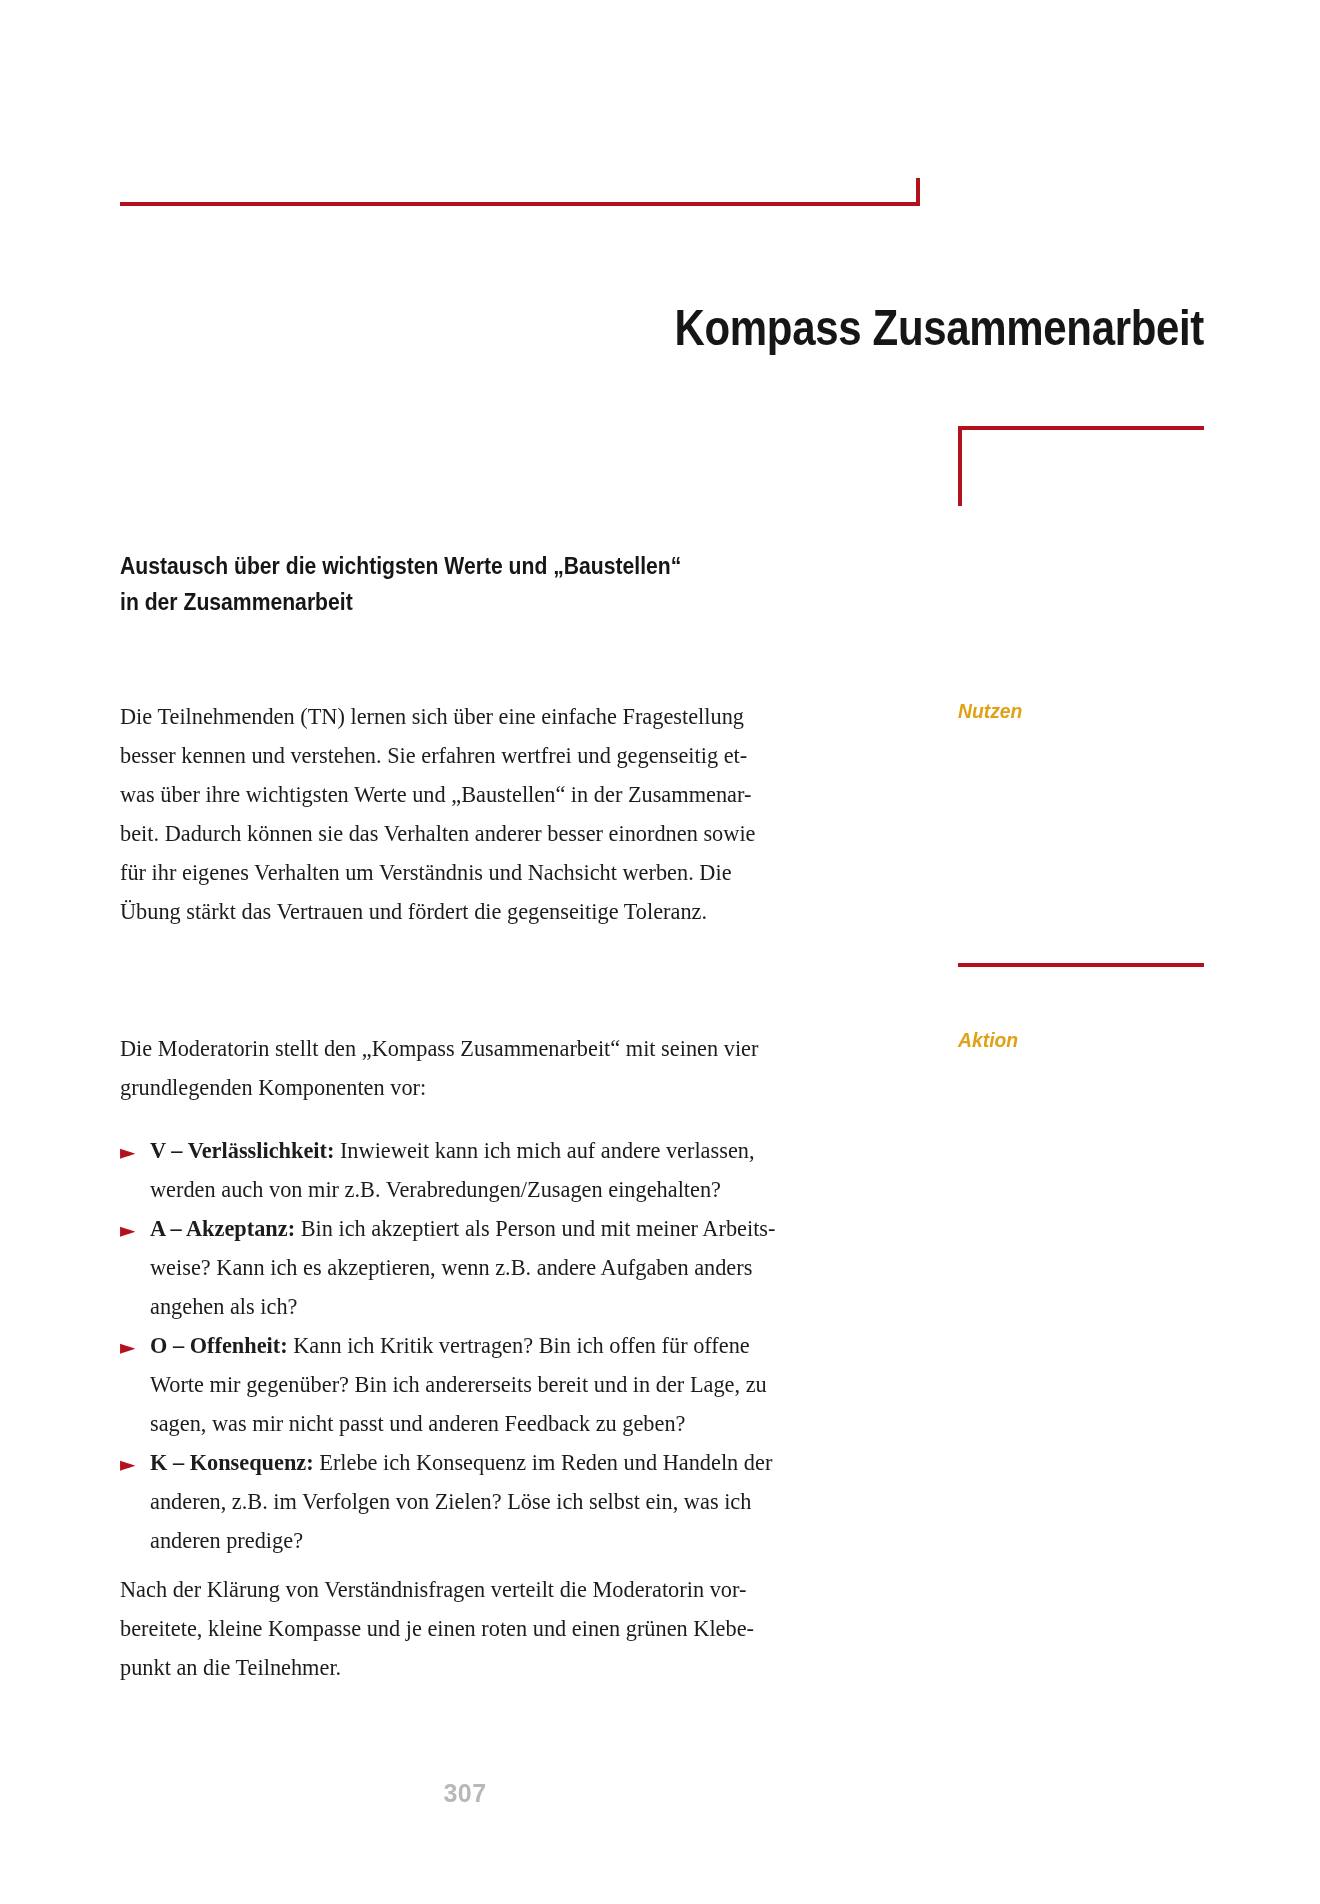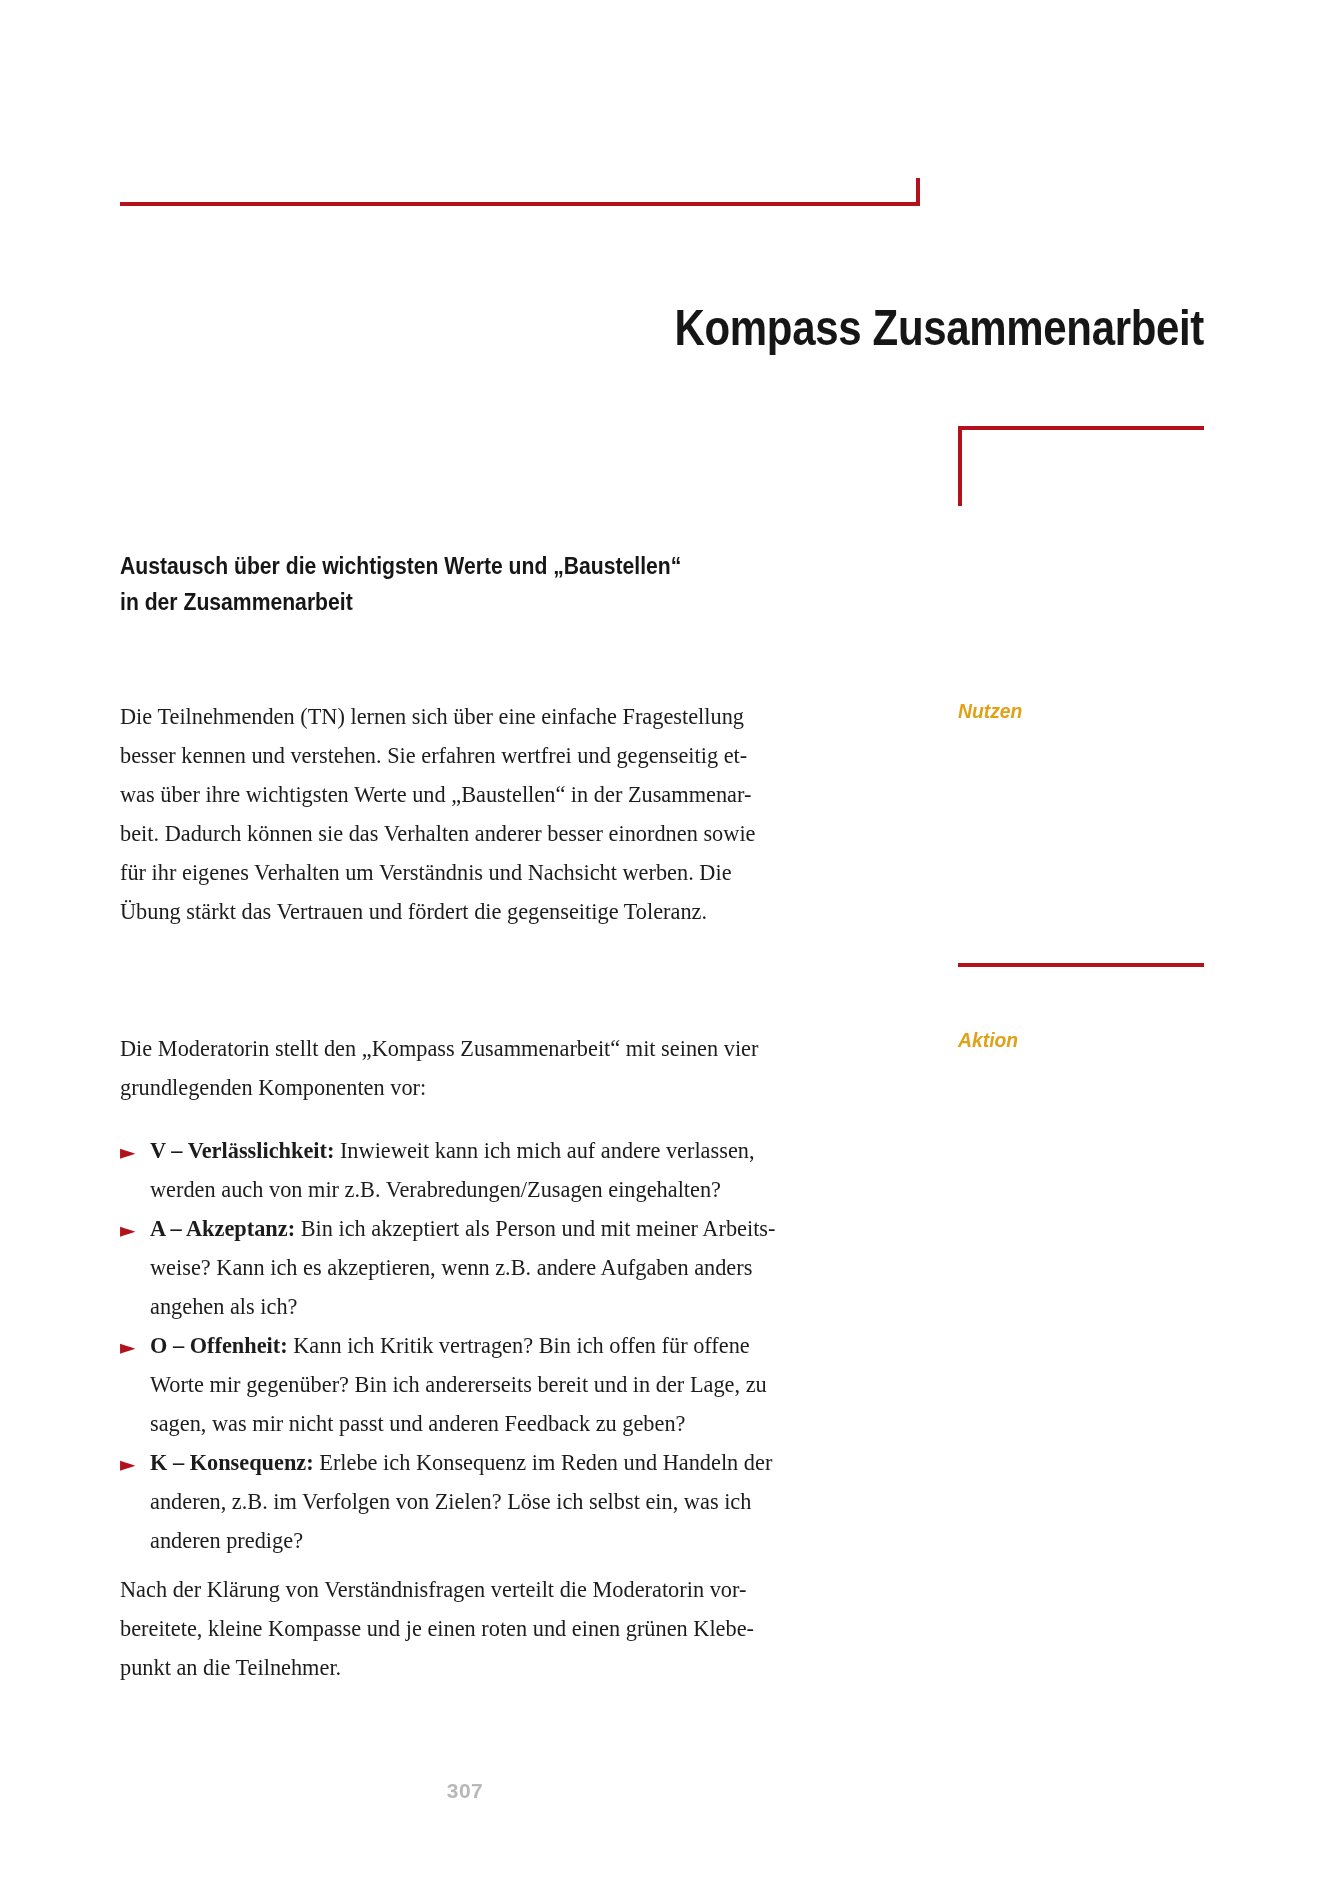--- a/index.html
+++ b/index.html
@@ -182,21 +182,21 @@
   .page-number {
     position: absolute;
     left: 0;
     top: 1779px;
     width: 1320px;
     text-align: center;
     padding-right: 390px;
     box-sizing: border-box;
     font-family: "Liberation Sans", sans-serif;
     font-weight: bold;
-    font-size: 21px;
+    font-size: 25px;
     color: #b8b8b8;
     letter-spacing: 0.5px;
   }
 </style>
 </head>
 <body>
 
 <div class="page">
 
   <div class="top-rule"></div>

